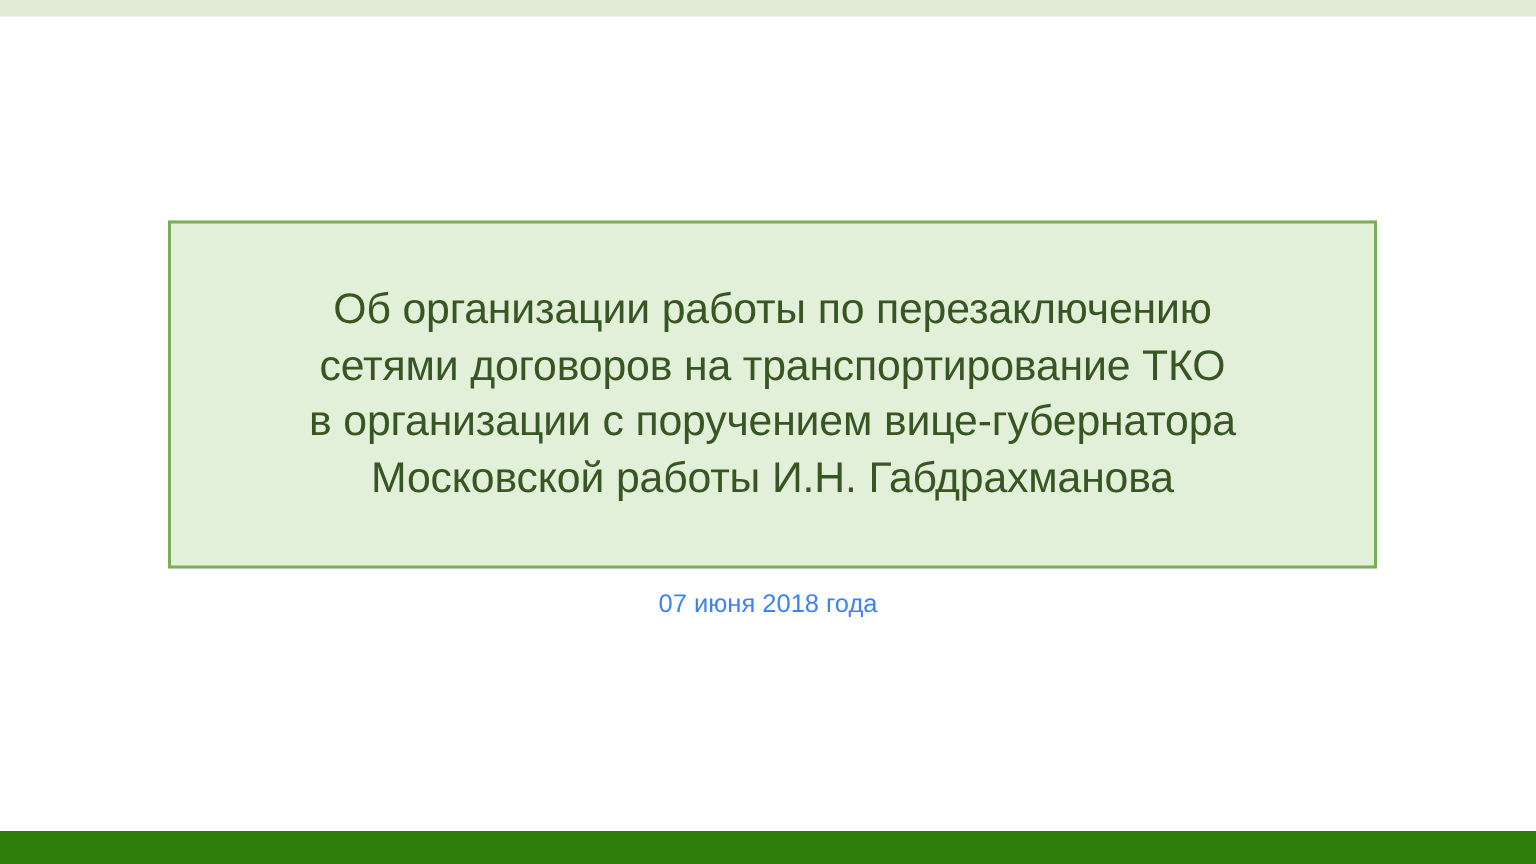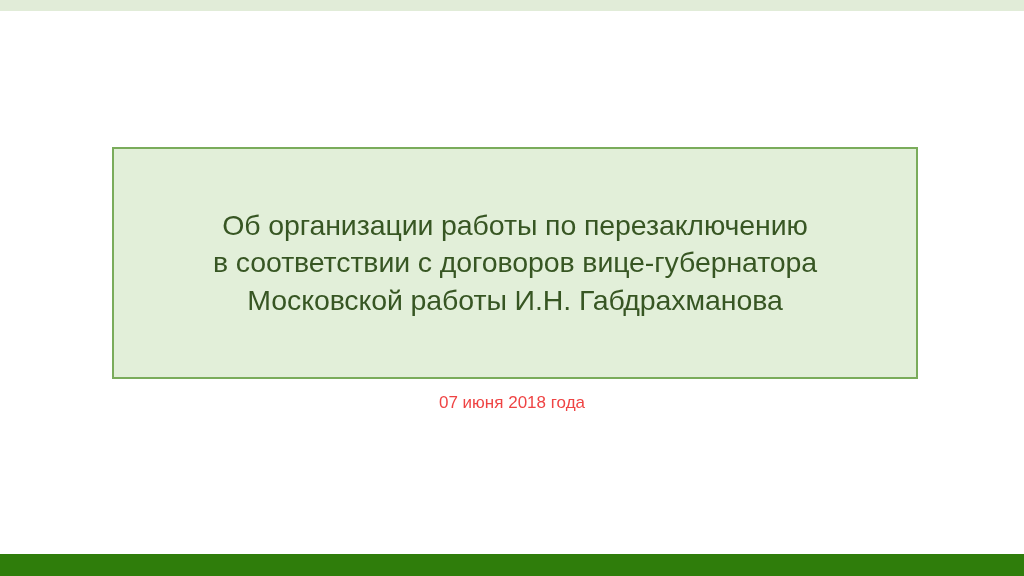--- a/index.html
+++ b/index.html
@@ -69,36 +69,37 @@
     white-space: nowrap;
   }
 
   
   .date-line {
     position: absolute;
     left: 0;
     top: 392px;
     width: 1024px;
     text-align: center;
-    color: #ef4444;
+    color: #3b82f6;
     font-size: 17px;
     line-height: 22px;
     font-weight: 400;
   }
 </style>
 </head>
 <body>
 
 <div class="slide">
 
   <div class="top-strip"></div>
 
   <div class="title-panel">
     <span class="title-line">Об организации работы по перезаключению</span>
-    <span class="title-line">в соответствии с договоров вице-губернатора</span>
+    <span class="title-line">сетями договоров на транспортирование ТКО</span>
+    <span class="title-line">в организации с поручением вице-губернатора</span>
     <span class="title-line">Московской работы И.Н. Габдрахманова</span>
   </div>
 
   <div class="date-line">07 июня 2018 года</div>
 
   <div class="bottom-bar"></div>
 
 </div>
 
 </body></html>

